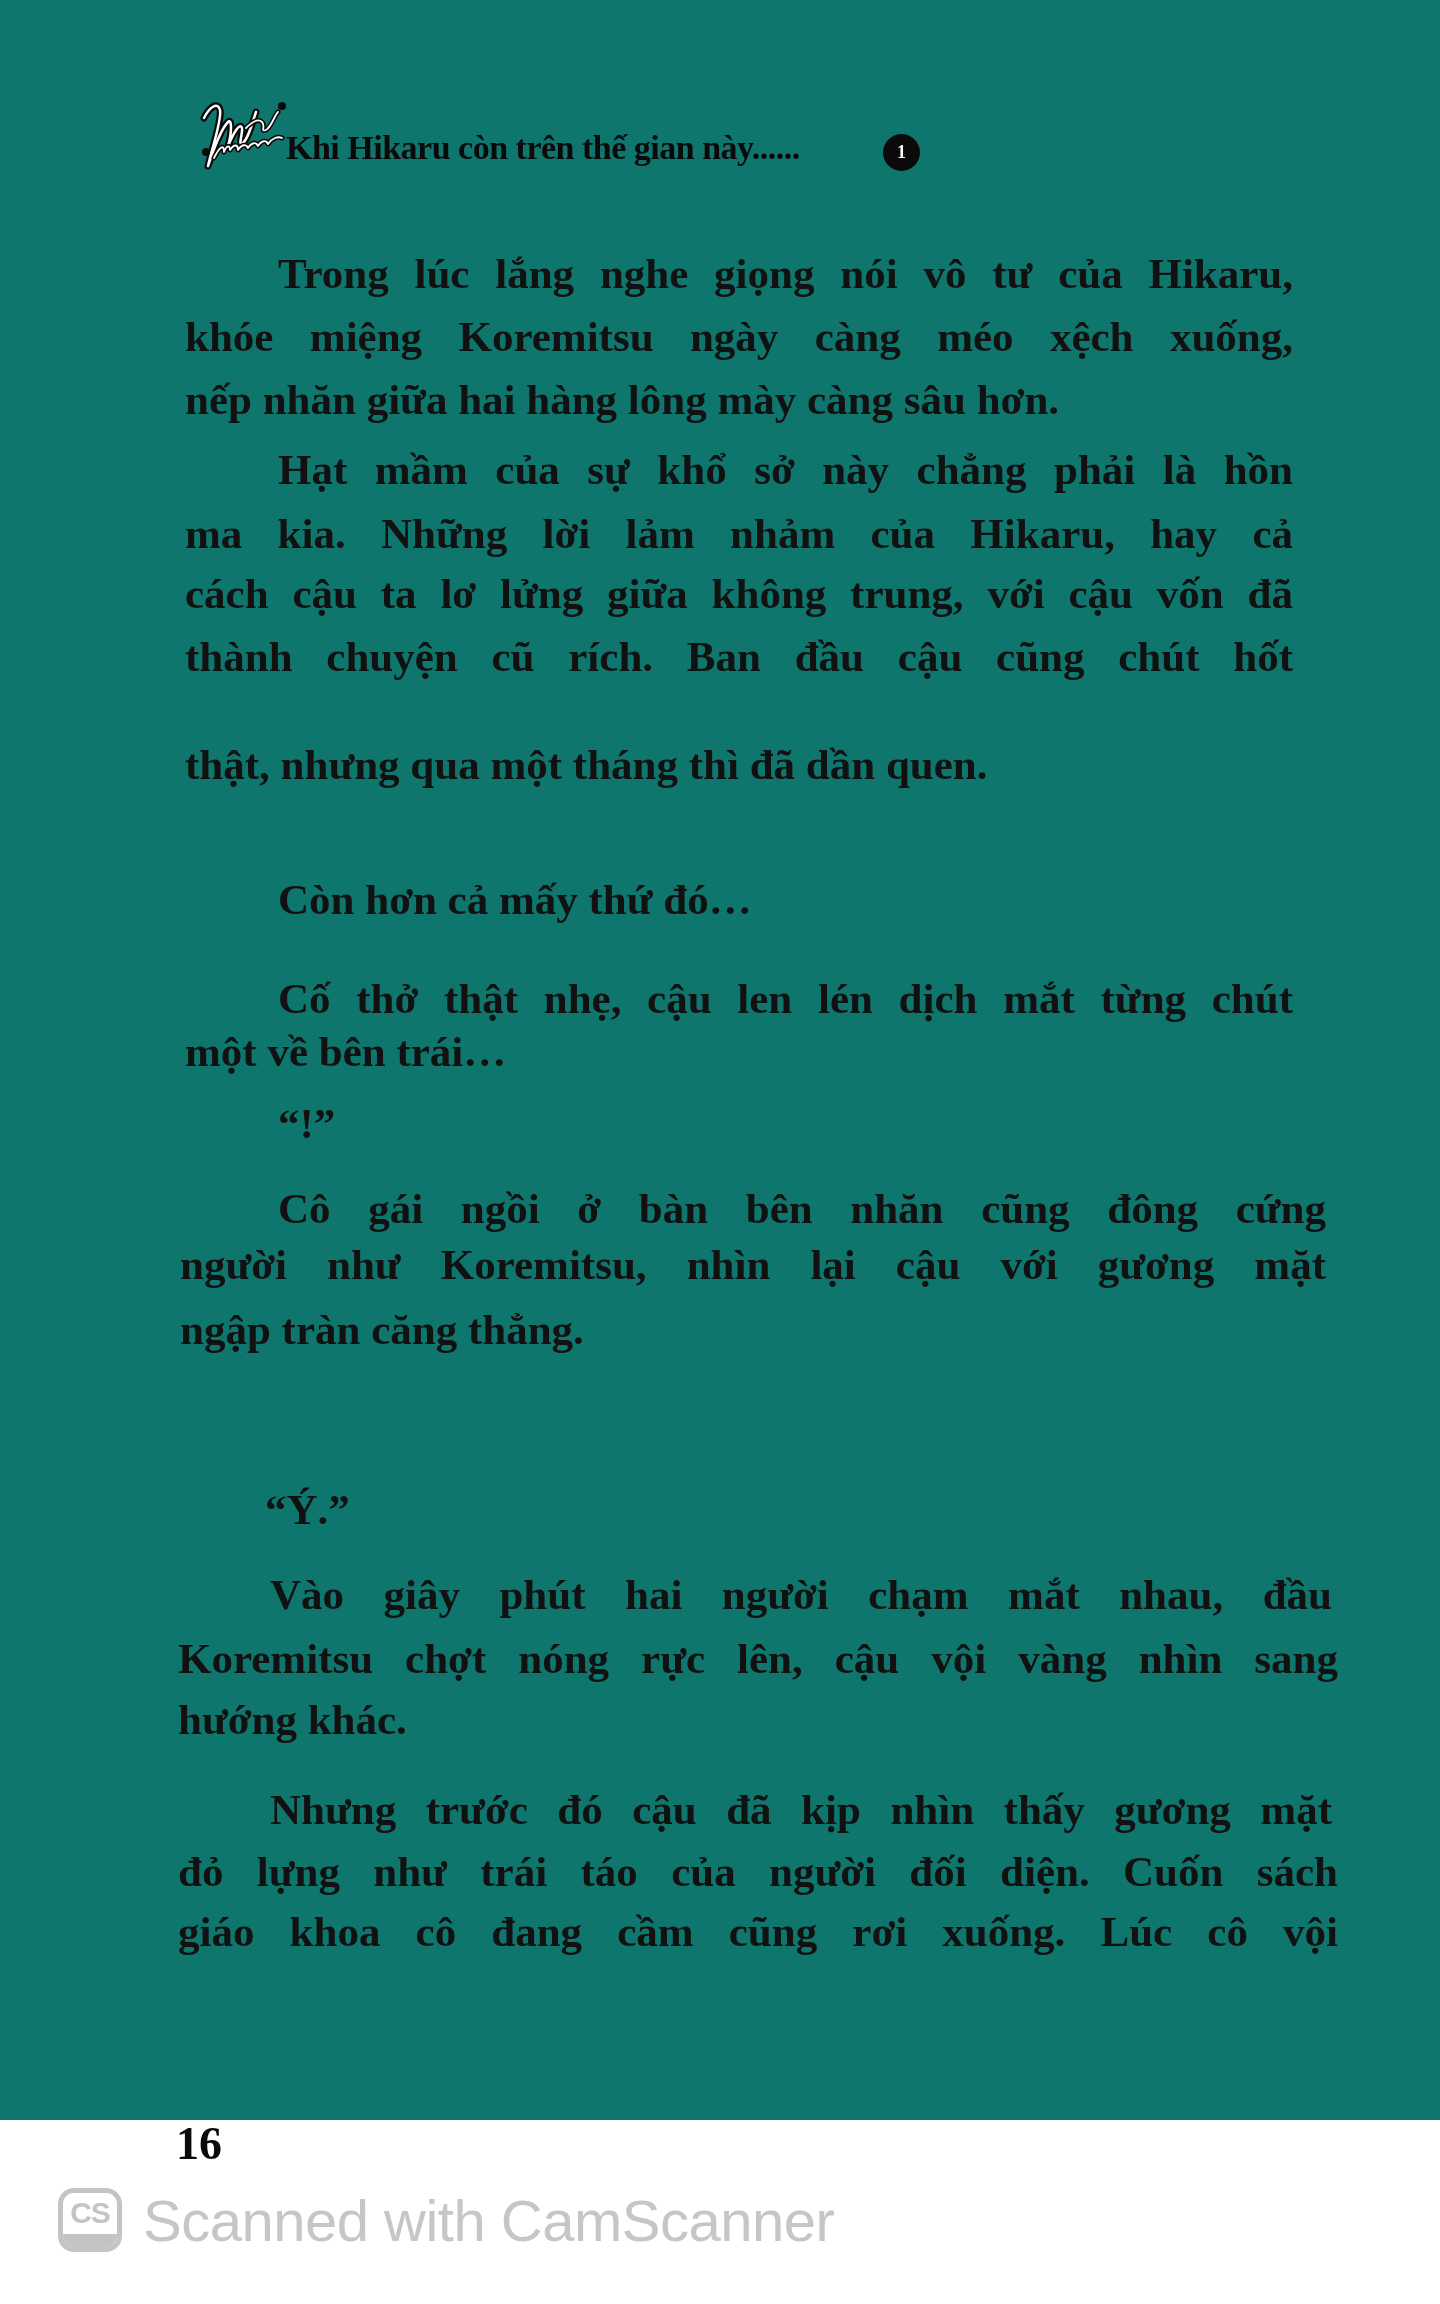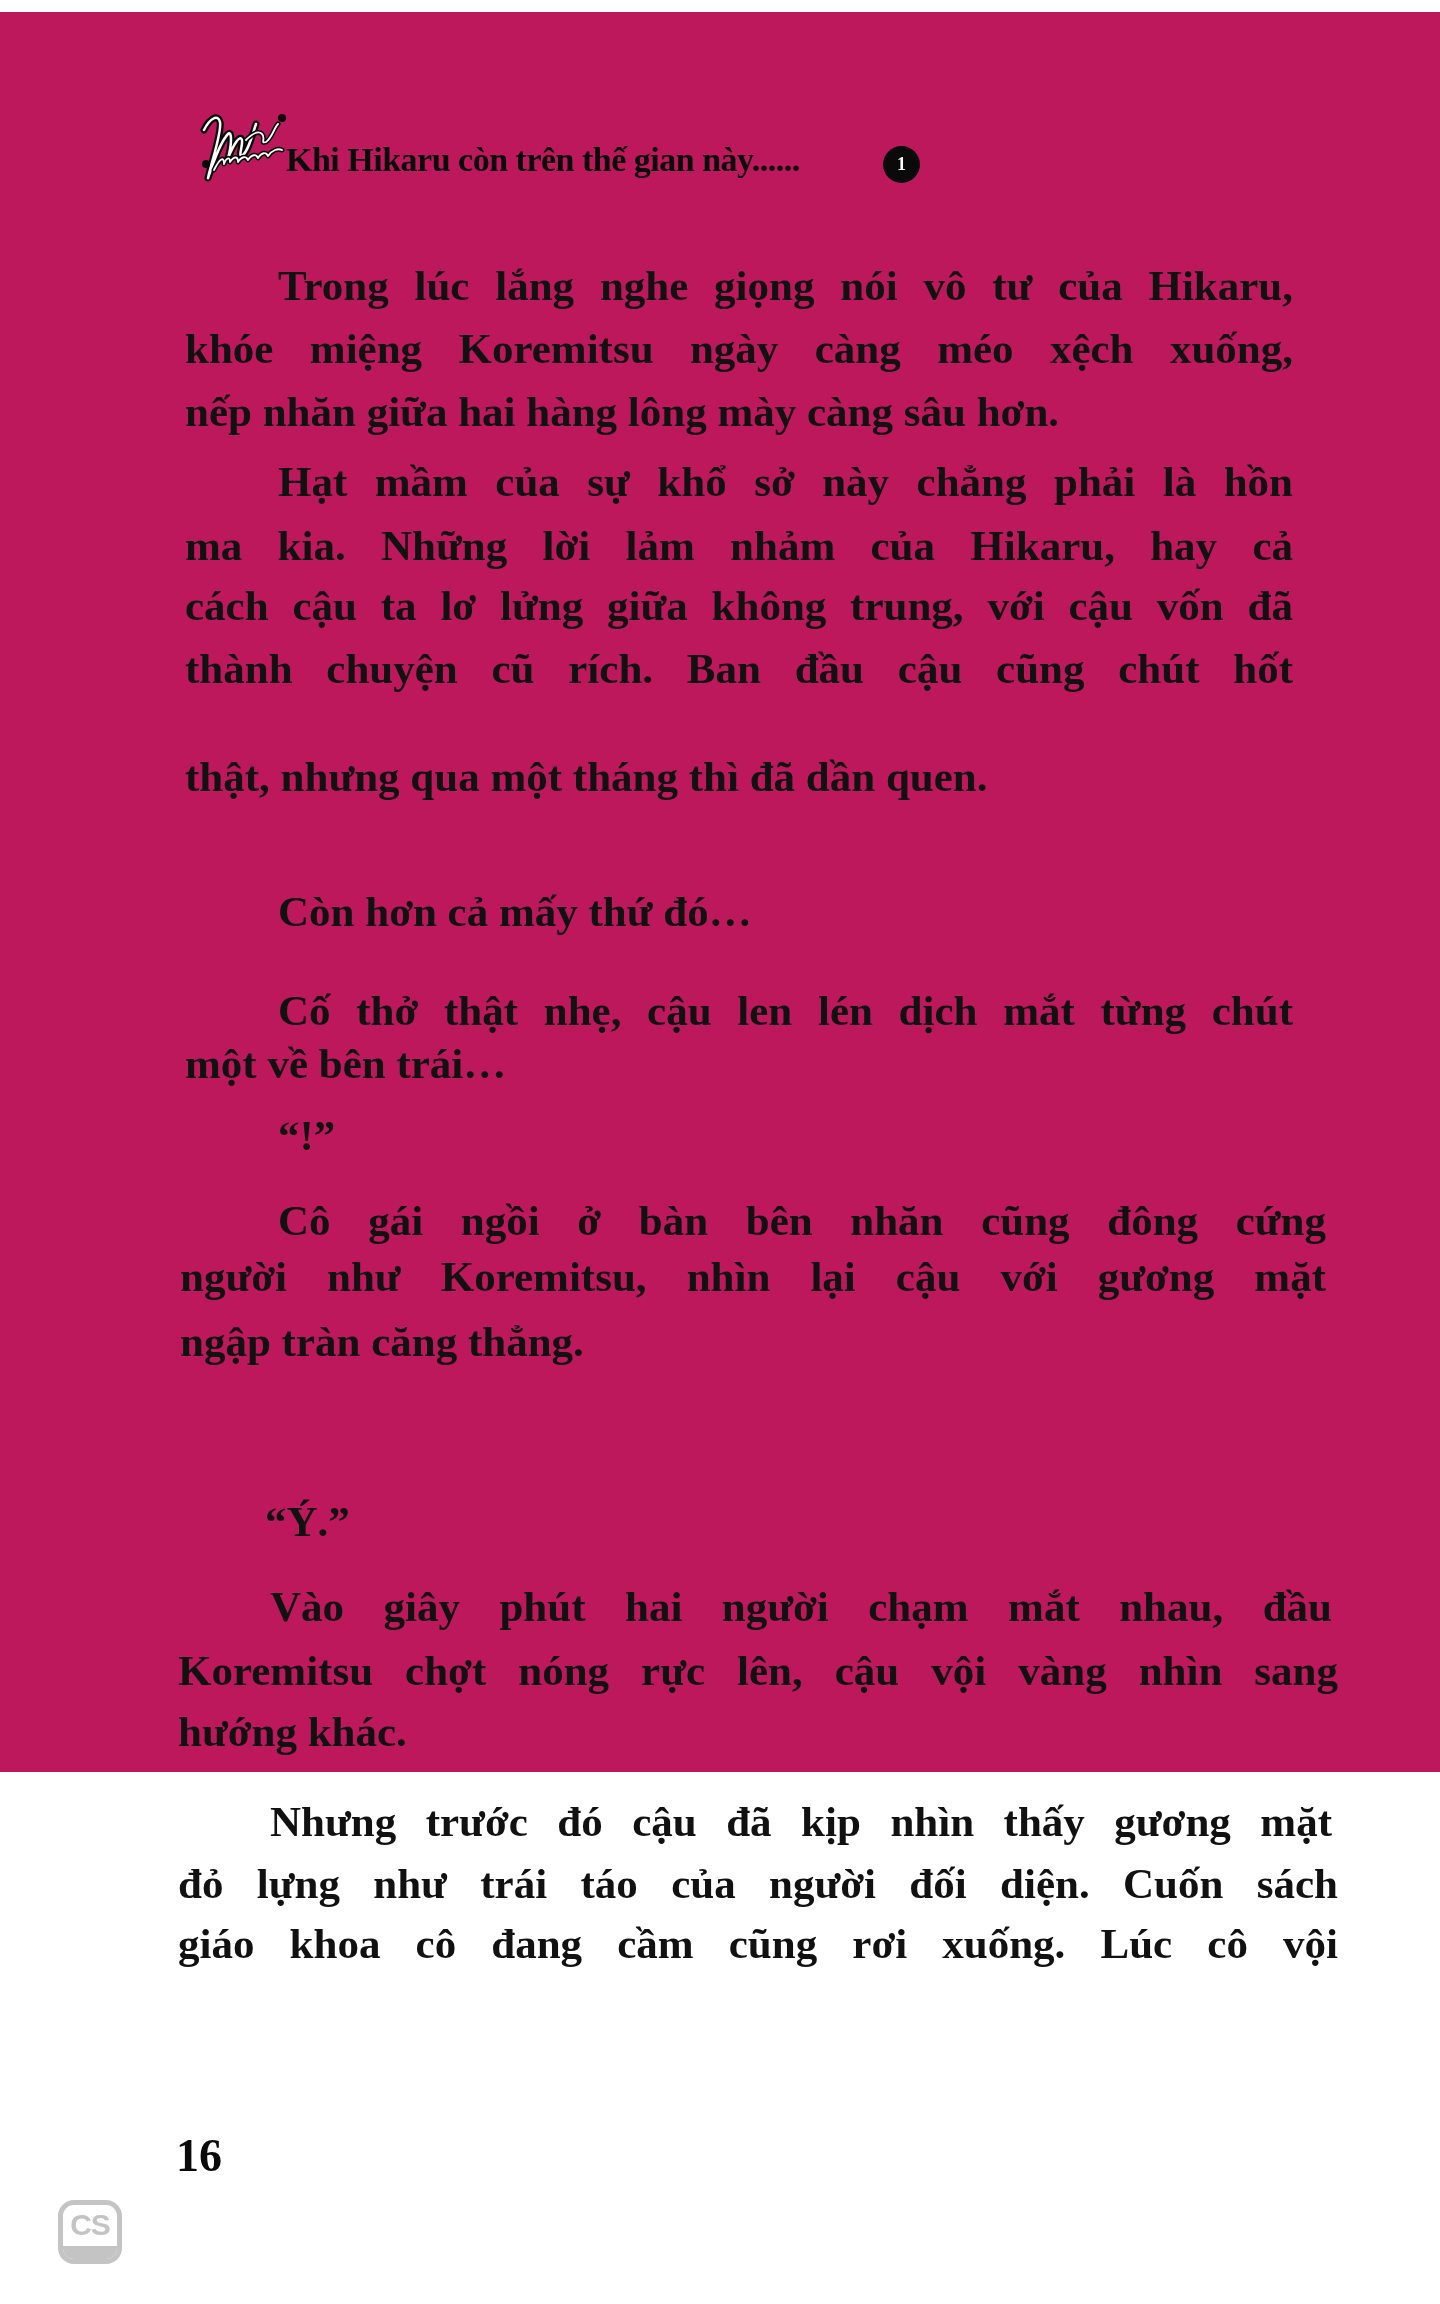--- a/index.html
+++ b/index.html
@@ -1,17 +1,17 @@
 <!DOCTYPE html>
 <html><head>
 <meta charset="utf-8">
 <style>
   html, body { margin:0; padding:0; background:#ffffff; }
   body { width:1440px; height:2304px; position:relative; overflow:hidden; }
-  .page { position:absolute; left:0; top:12px; width:1440px; height:1760px; background:#be185d; }
+  .page { position:absolute; left:0; top:0; width:1440px; height:2120px; background:#0f766e; }
   .logo { position:absolute; left:192px; top:88px; width:96px; height:90px; }
   .running-title { position:absolute; left:286px; top:128px; font-family:"Liberation Serif", serif; font-weight:bold; font-size:34px; line-height:40px; color:#0a0a0a; letter-spacing:-0.5px; white-space:nowrap; }
   .vol-badge { position:absolute; left:883px; top:134px; width:37px; height:37px; border-radius:50%; background:#0a0a0a; color:#fff; font-family:"Liberation Serif", serif; font-weight:bold; font-size:18px; line-height:37px; text-align:center; }
   .line { position:absolute; font-family:"Liberation Serif", serif; font-weight:bold; font-size:43px; line-height:50px; color:#111; white-space:nowrap;text-align:right; }
   .line.j { text-align:justify; text-align-last:justify; white-space:normal; overflow:hidden; height:50px; }
   .page-number { position:absolute; left:176px; top:2122px; font-family:"Liberation Serif", serif; font-weight:bold; font-size:46px; line-height:44px; color:#0a0a0a; }
   .cs-badge { position:absolute; left:58px; top:2188px; width:64px; height:64px; box-sizing:border-box; border:5px solid #c4c4c4; border-radius:16px; overflow:hidden; }
   .cs-badge .cs-text { position:absolute; left:0; top:2px; width:54px; text-align:center; font-family:"Liberation Sans", sans-serif; font-weight:bold; font-size:30px; line-height:36px; color:#c4c4c4; letter-spacing:-1px; }
   .cs-badge .cs-bar { position:absolute; left:0; bottom:0; width:54px; height:13px; background:#c4c4c4; }
   .cs-label { position:absolute; left:143px; top:2186px; font-family:"Liberation Sans", sans-serif; font-size:58px; line-height:70px; color:#c6c6c6; white-space:nowrap; letter-spacing:-0.5px; }
@@ -61,13 +61,14 @@
       <div class="line j" style="left: 178px; top: 1847px; width: 1160px;">đỏ lựng như trái táo của người đối diện. Cuốn sách</div>
       <div class="line j" style="left: 178px; top: 1907px; width: 1160px;">giáo khoa cô đang cầm cũng rơi xuống. Lúc cô vội</div>
     </div>
 
   <div class="page-number">16</div>
 
   <div class="cs-badge">
     <div class="cs-text">CS</div>
     <div class="cs-bar"></div>
   </div>
+  <div class="cs-label">Scanned with CamScanner</div>
 </div>
 
 </body></html>

